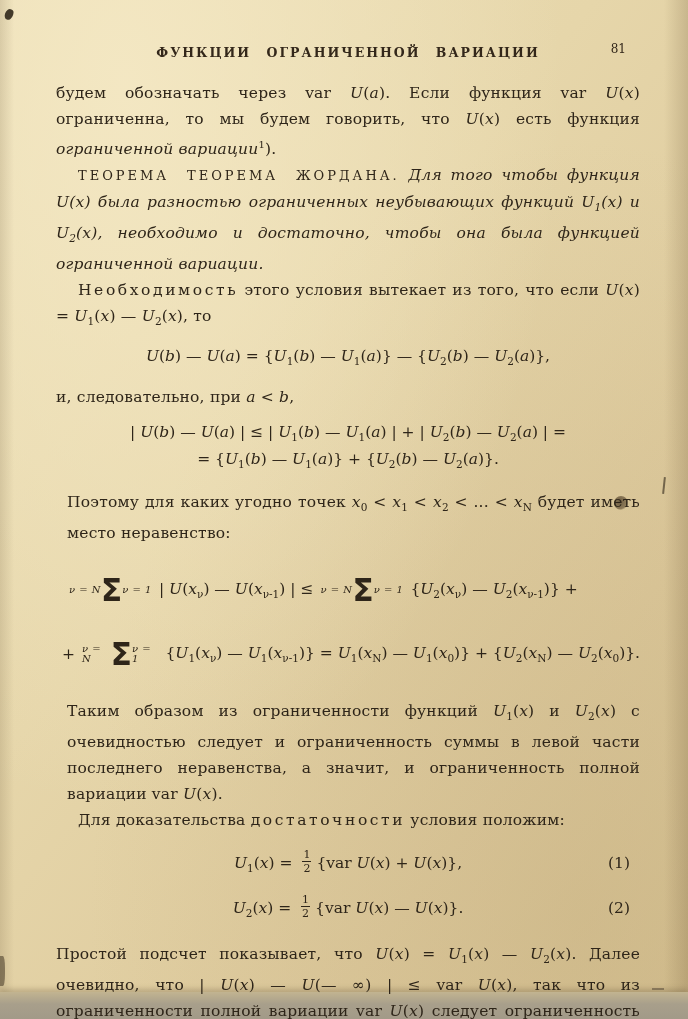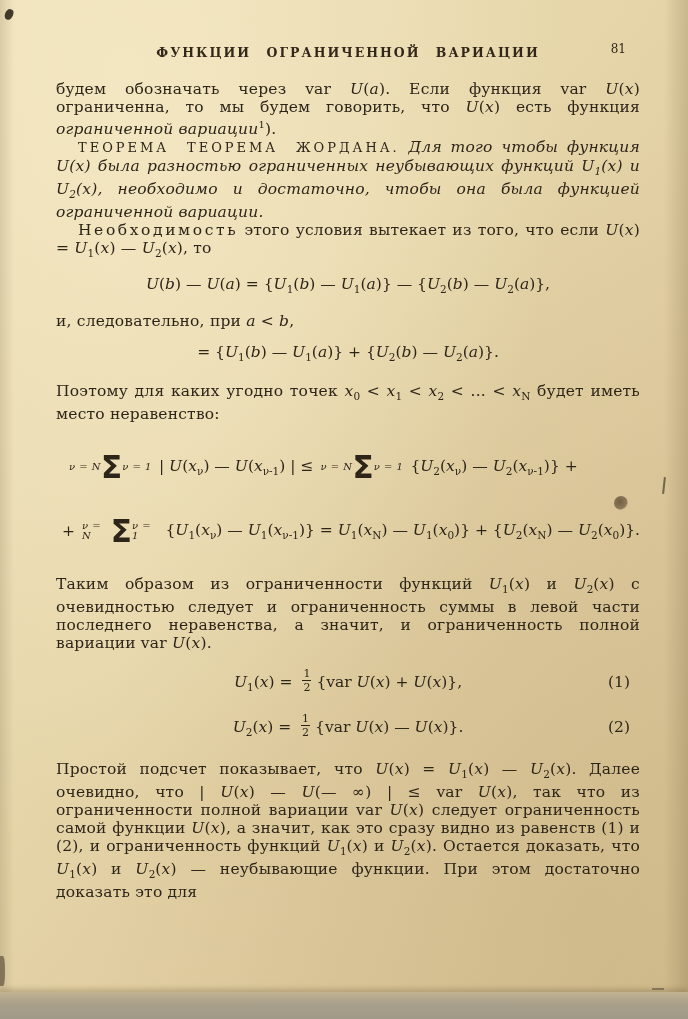--- a/index.html
+++ b/index.html
@@ -27,23 +27,23 @@
     background:radial-gradient(circle at 40% 40%, #55452e, #7a6748 60%, rgba(122,103,72,0) 75%);opacity:.8;}
   .spot-tick{left:663px;top:477px;width:2px;height:17px;background:#3c3122;opacity:.65;transform:rotate(6deg);}
   .spot-bottomleft{left:0px;top:956px;width:5px;height:30px;background:#35291a;opacity:.5;border-radius:0 40% 40% 0;}
   .spot-dash{left:652px;top:988px;width:12px;height:2px;background:#6e5f48;opacity:.7;}
 
   .content{position:relative;padding:42px 48px 0 56px;}
   .runhead{position:relative;text-align:center;height:16px;margin-bottom:22px;}
   .runtitle{font-size:12.5px;font-weight:bold;letter-spacing:2px;word-spacing:9px;color:#33271a;}
   .pagenum{position:absolute;right:14px;top:0;font-size:12px;color:#33271a;}
 
-  .para{margin:0;font-size:15.5px;line-height:18px;text-align:justify;letter-spacing:.2px;}
+  .para{margin:0;font-size:15.5px;line-height:26px;text-align:justify;letter-spacing:.2px;}
   .indent{text-indent:22px;}
-  .mt{margin-top:14px;}
+  .mt{margin-top:14px;margin-left:11px;}
   .thead{font-size:13px;letter-spacing:3px;word-spacing:7px;}
   .titalic{font-style:italic;}
   .spaced{letter-spacing:2.6px;}
   sup{font-size:10px;}
   sub{font-size:10.5px;letter-spacing:0;}
 
   .disp{text-align:center;font-size:15.5px;line-height:22px;margin:11px 0;}
   .eqb{display:inline-block;text-align:left;}
   .eqb-line{display:block;}
   .eqb-line.right{text-align:center;}
@@ -87,20 +87,21 @@
     <p class="para indent"><span class="thead">ТЕОРЕМА ТЕОРЕМА ЖОРДАНА.</span><span class="titalic"> Для того чтобы функция U(x) была разностью ограниченных неубывающих функций U<sub>1</sub>(x) и U<sub>2</sub>(x), необходимо и достаточно, чтобы она была функцией ограниченной вариации.</span></p>
 
     <p class="para indent"><span class="spaced">Необходимость</span><span> этого условия вытекает из того, что если <i>U</i>(<i>x</i>) = <i>U</i><sub>1</sub>(<i>x</i>) — <i>U</i><sub>2</sub>(<i>x</i>), то</span></p>
 
     <div class="disp"><span><i>U</i>(<i>b</i>) — <i>U</i>(<i>a</i>) = {<i>U</i><sub>1</sub>(<i>b</i>) — <i>U</i><sub>1</sub>(<i>a</i>)} — {<i>U</i><sub>2</sub>(<i>b</i>) — <i>U</i><sub>2</sub>(<i>a</i>)},</span></div>
 
     <p class="para">и, следовательно, при <i>a</i> &lt; <i>b</i>,</p>
 
     <div class="disp">
       <span class="eqb">
+        <span class="eqb-line">| <i>U</i>(<i>b</i>) — <i>U</i>(<i>a</i>) | ≤ | <i>U</i><sub>1</sub>(<i>b</i>) — <i>U</i><sub>1</sub>(<i>a</i>) | + | <i>U</i><sub>2</sub>(<i>b</i>) — <i>U</i><sub>2</sub>(<i>a</i>) | =</span>
         <span class="eqb-line right">= {<i>U</i><sub>1</sub>(<i>b</i>) — <i>U</i><sub>1</sub>(<i>a</i>)} + {<i>U</i><sub>2</sub>(<i>b</i>) — <i>U</i><sub>2</sub>(<i>a</i>)}.</span>
       </span>
     </div>
 
     <p class="para mt">Поэтому для каких угодно точек <i>x</i><sub>0</sub> &lt; <i>x</i><sub>1</sub> &lt; <i>x</i><sub>2</sub> &lt; ... &lt; <i>x</i><sub>N</sub> будет иметь место неравенство:</p>
 
     <div class="sumrow">
       <span class="bigsum">
         <span class="lim">ν = N</span>
         <span class="sigma">Σ</span>
@@ -120,20 +121,21 @@
       <span class="bigsum">
         <span class="lim">ν = N</span>
         <span class="sigma">Σ</span>
         <span class="lim">ν = 1</span>
       </span>
       <span class="sumbody">{<i>U</i><sub>1</sub>(<i>x</i><sub>ν</sub>) — <i>U</i><sub>1</sub>(<i>x</i><sub>ν-1</sub>)} = <i>U</i><sub>1</sub>(<i>x</i><sub>N</sub>) — <i>U</i><sub>1</sub>(<i>x</i><sub>0</sub>)} + {<i>U</i><sub>2</sub>(<i>x</i><sub>N</sub>) — <i>U</i><sub>2</sub>(<i>x</i><sub>0</sub>)}.</span>
     </div>
 
     <p class="para mt">Таким образом из ограниченности функций <i>U</i><sub>1</sub>(<i>x</i>) и <i>U</i><sub>2</sub>(<i>x</i>) с очевидностью следует и ограниченность суммы в левой части последнего неравенства, а значит, и ограниченность полной вариации var <i>U</i>(<i>x</i>).</p>
 
+    <p class="para indent"><span>Для доказательства </span><span class="spaced">достаточности</span><span> условия положим:</span></p>
 
     <div class="eqnum-row">
       <span class="eqn-body">
         <span><i>U</i><sub>1</sub>(<i>x</i>) = </span><span class="frac">
             <span class="num">1</span>
             <span class="den">2</span>
           </span><span>{var <i>U</i>(<i>x</i>) + <i>U</i>(<i>x</i>)},</span>
       </span>
       <span class="eqno">(1)</span>
     </div>

